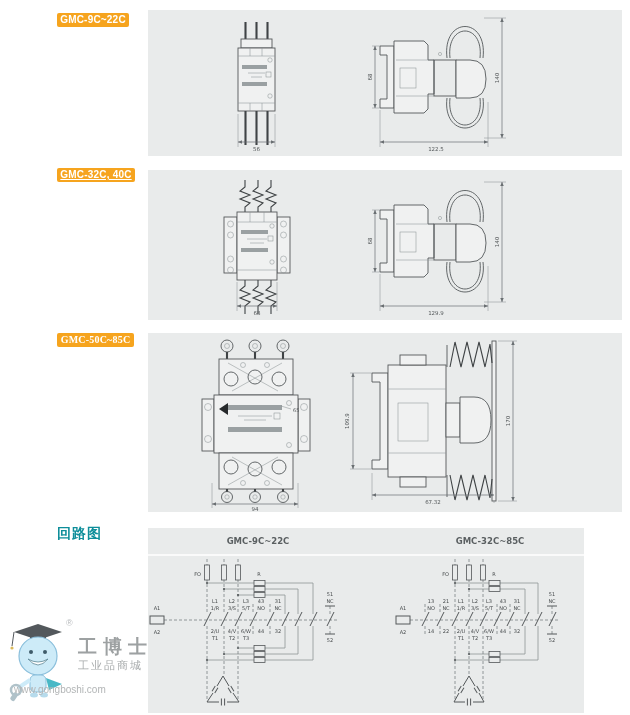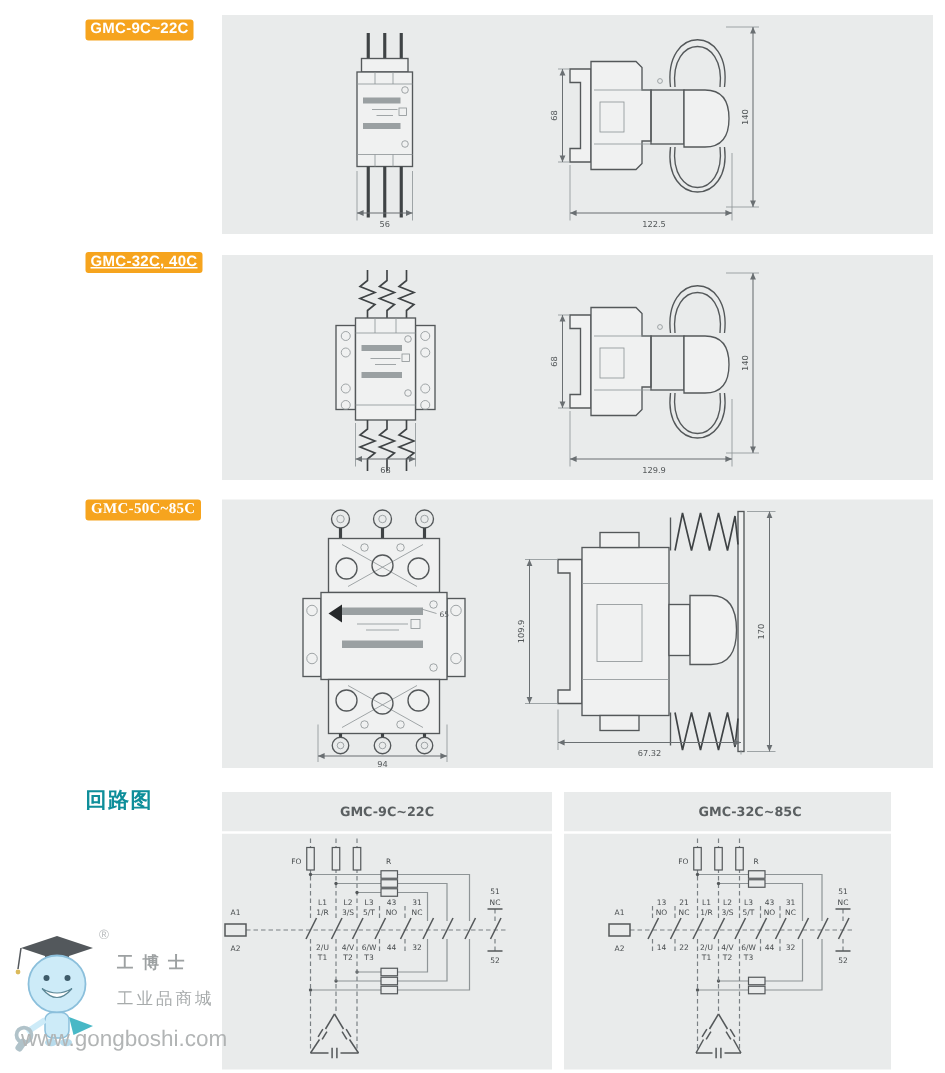--- a/index.html
+++ b/index.html
@@ -27,24 +27,24 @@
   .dash{stroke:#7a8084;stroke-width:.8;stroke-dasharray:3 2;fill:none;}
   .wire{stroke:#8e9496;stroke-width:.8;fill:none;}
   .sym{stroke:#54585a;stroke-width:1;fill:none;}
   .comp{fill:#e9ebeb;stroke:#54585a;stroke-width:.8;}
   .cl{font:5px "DejaVu Sans",sans-serif;fill:#474b4d;}
   .ct{font:bold 8.5px "DejaVu Sans",sans-serif;fill:#5a5f61;}
   .dot{fill:#54585a;stroke:none;}
   
   .watermark{position:absolute;left:4px;top:616px;width:156px;height:98px;opacity:.9;}
   .wm-reg{position:absolute;left:62px;top:2px;font-size:9px;color:#b3b6b8;}
-  .wm-brand{position:absolute;left:74px;top:18px;font-size:11px;font-weight:bold;
+  .wm-brand{position:absolute;left:74px;top:18px;font-size:19px;font-weight:bold;
         color:#939798;letter-spacing:6px;font-family:"DejaVu Sans",sans-serif;}
   .wm-sub{position:absolute;left:74px;top:42px;font-size:11px;color:#9ea2a3;letter-spacing:2px;text-align:center;}
-  .wm-url{position:absolute;left:10px;top:68px;font-size:15px;color:#aaadae;}
+  .wm-url{position:absolute;left:10px;top:68px;font-size:10px;color:#aaadae;}
 </style>
 </head>
 <body>
 
 <div class="page">
 
   <svg width="0" height="0" style="position:absolute">
     <defs>
       <marker id="arw" viewBox="0 0 10 10" refX="9" refY="5" markerWidth="7" markerHeight="7" orient="auto-start-reverse">
         <path d="M0,1 L9,5 L0,9 z" fill="#6a6f72"></path>
@@ -387,21 +387,21 @@
               <line x1="-3" y1="-1.6" x2="3" y2="-1.6"></line>
               <line x1="-3" y1="1.6" x2="3" y2="1.6"></line>
             </g>
           <line x1="73.4" y1="170.5" x2="73.4" y2="177.5"></line>
           <line x1="76.6" y1="170.5" x2="76.6" y2="177.5"></line>
         </g>
       </g>
     </svg>
   </div>
 
-  <div class="panel" style="left:376px;top:528px;width:218px;height:185px;">
+  <div class="panel" style="left:366px;top:528px;width:218px;height:185px;">
     <svg width="249" height="185" viewBox="0 0 249 185">
       <text class="ct" x="124" y="16" text-anchor="middle">GMC-32C~85C</text>
       <line x1="0" y1="27" x2="249" y2="27" stroke="#ffffff" stroke-width="1.6"></line>
       <g>
         <line class="dash" x1="89" y1="31" x2="89" y2="86"></line>
         <line class="dash" x1="103" y1="31" x2="103" y2="86"></line>
         <line class="dash" x1="117" y1="31" x2="117" y2="86"></line>
         <rect class="comp" x="86.5" y="37" width="5" height="15"></rect>
         <rect class="comp" x="100.5" y="37" width="5" height="15"></rect>
         <rect class="comp" x="114.5" y="37" width="5" height="15"></rect>

